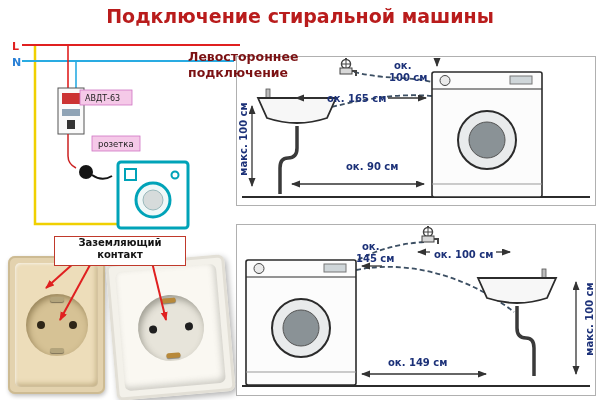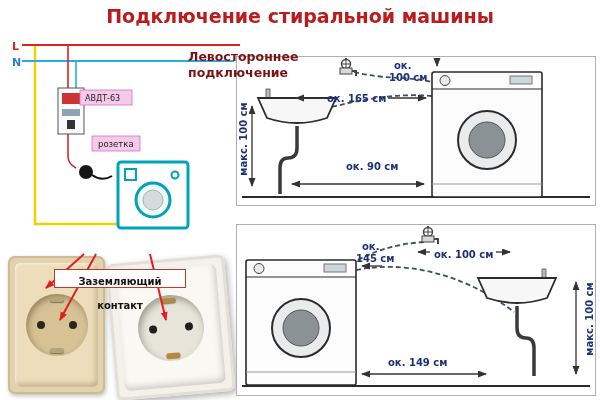--- a/index.html
+++ b/index.html
@@ -27,23 +27,23 @@
     transform:rotate(-90deg); transform-origin:0 0; z-index:5; }
   #d1-height { left:238px; top:182px; }
   #d2-height { left:584px; top:362px; }
 
   svg.layer { position:absolute; }
   #wiring { left:6px; top:30px; }
   #diag1 { left:236px; top:56px; }
   #diag2 { left:236px; top:224px; }
   #ground-arrows { left:0; top:248px; z-index:7; pointer-events:none; }
 
-  #ground-label { position:absolute; left:54px; top:236px; width:132px; height:19px;
+  #ground-label { position:absolute; left:54px; top:236px; width:132px; height:30px;
     border:1.5px solid #c0392b; background:#fff; color:#141414; font-size:10px;
-    font-weight:bold; text-align:center; line-height:24px; z-index:8;margin-top:33px; }
+    font-weight:bold; text-align:center; line-height:12px; z-index:8; }
 
   .socket { position:absolute; border-radius:7px; }
   #socket1 { left:8px; top:256px; width:97px; height:138px; background:#e3d2ae;
     box-shadow: inset 0 0 0 2px #cdbb93, 1px 2px 4px rgba(0,0,0,.25); }
   #socket1 .plate { position:absolute; left:7px; top:7px; right:7px; bottom:7px;
     background:#edddba; border-radius:5px;
     box-shadow: inset 1px 1px 3px rgba(255,255,255,.7), inset -2px -3px 5px rgba(120,95,40,.35); }
   .recess { position:absolute; left:50%; top:50%; border-radius:50%; }
   #socket1 .recess { width:62px; height:62px; margin:-31px 0 0 -31px; background:#d6c295;
     box-shadow: inset 2px 3px 6px rgba(90,70,30,.5); }

